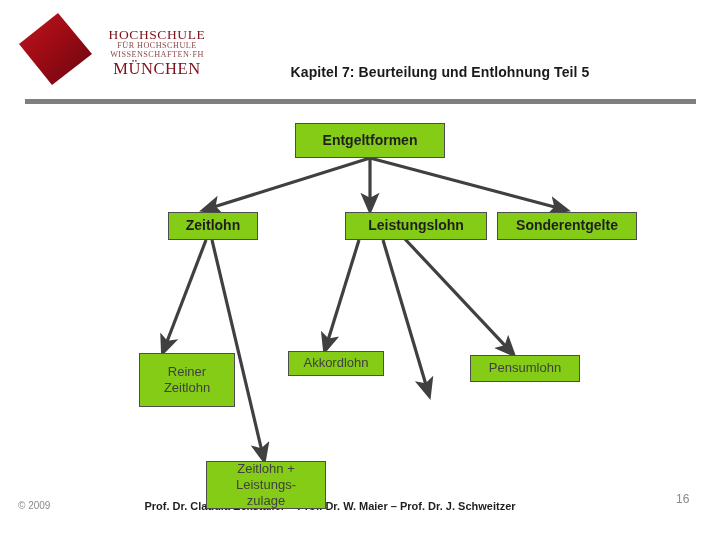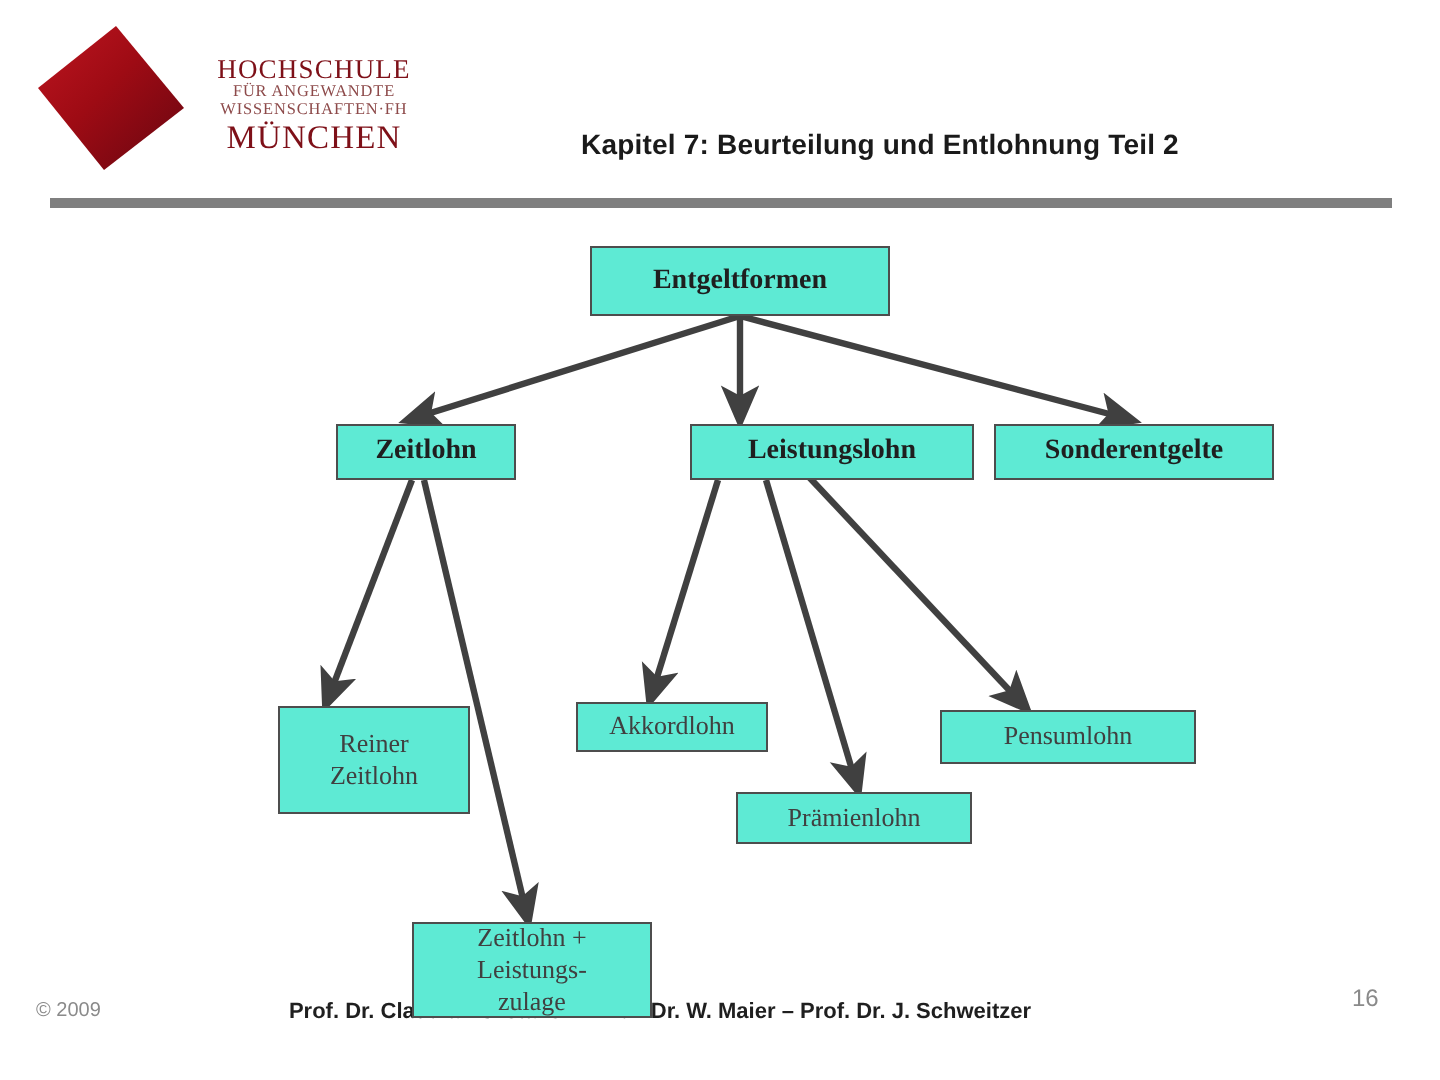--- a/index.html
+++ b/index.html
@@ -30,25 +30,24 @@
   .title-sub{
     position:absolute;left:160px;top:64px;width:560px;text-align:center;
     font-size:14px;font-weight:bold;color:#1a1a1a;letter-spacing:.1px;
   }
   .rule{position:absolute;left:25px;top:99px;width:671px;height:5px;background:#7f7f7f;}
 
   
   #diagram{position:absolute;left:0;top:0;width:720px;height:540px;}
   .node{
     position:absolute;box-sizing:border-box;
-    border:1px solid #4d4d4d;background:#5eead4;
+    border:1px solid #4d4d4d;background:#84cc16;
     display:flex;align-items:center;justify-content:center;
     text-align:center;color:#404040;font-size:13px;line-height:1.25;
     z-index:5;
-    font-family:Liberation Serif, serif;
   }
   .node.strong{color:#1f1f1f;font-weight:bold;font-size:14px;}
   svg.links{position:absolute;left:0;top:0;width:720px;height:540px;z-index:2;}
 
   
   .foot-copy{position:absolute;left:18px;top:500px;font-size:10px;color:#8a8a8a;}
   .foot-center{position:absolute;left:0px;top:500px;width:660px;text-align:center;
                font-size:11px;font-weight:bold;color:#1f1f1f;white-space:nowrap;}
   .foot-page{position:absolute;left:676px;top:492px;font-size:12px;color:#8a8a8a;}
 </style>
@@ -65,27 +64,27 @@
           <stop offset="14%" stop-color="#b4121c"></stop>
           <stop offset="45%" stop-color="#9e0b14"></stop>
           <stop offset="78%" stop-color="#7d0812"></stop>
           <stop offset="100%" stop-color="#e9e9e9"></stop>
         </linearGradient>
       </defs>
       <polygon points="42,3 76,44 36,75 3,34" fill="url(#dg)"></polygon>
     </svg>
     <div class="logo-text">
       <div class="lt1">HOCHSCHULE</div>
-      <div class="lt2">FÜR ANGEWANDTE</div>
+      <div class="lt2">FÜR HOCHSCHULE</div>
       <div class="lt3">WISSENSCHAFTEN·FH</div>
       <div class="lt4">MÜNCHEN</div>
     </div>
   </div>
 
-  <div class="title-sub">Kapitel 7: Beurteilung und Entlohnung Teil 2</div>
+  <div class="title-sub">Kapitel 7: Beurteilung und Entlohnung Teil 5</div>
   <div class="rule"></div>
 
   <div id="diagram">
 
     <svg class="links" viewBox="0 0 720 540">
       <defs>
         <marker id="ah" markerWidth="7" markerHeight="7" refX="5.4" refY="3" orient="auto">
           <path d="M0,0 L7,3 L0,6 L1.6,3 z" fill="#404040"></path>
         </marker>
       </defs>
@@ -112,23 +111,22 @@
 
     <div class="node strong" style="left:299px;top:212px;width:142px;height:28px;margin-left:46px;">Leistungslohn</div>
 
     <div class="node strong" style="left:497px;top:212px;width:140px;height:28px;">Sonderentgelte</div>
 
     <div class="node multiline" style="left:139px;top:353px;width:96px;height:54px;white-space:pre-line;">Reiner
 Zeitlohn</div>
 
     <div class="node" style="left:288px;top:351px;width:96px;height:25px;">Akkordlohn</div>
 
-    <div class="node" style="left:470px;top:355px;width:128px;height:27px;">Pensumlohn</div>
+    <div class="node" style="left:470px;top:355px;width:110px;height:27px;">Pensumlohn</div>
 
-    <div class="node" style="left:368px;top:396px;width:118px;height:26px;">Prämienlohn</div>
 
     <div class="node multiline" style="left:206px;top:461px;width:120px;height:48px;white-space:pre-line;">Zeitlohn +
 Leistungs-
 zulage</div>
   </div>
 
   <div class="foot-copy">© 2009</div>
   <div class="foot-center">Prof. Dr. Claudia Eckstaller – Prof. Dr. W. Maier – Prof. Dr. J. Schweitzer</div>
   <div class="foot-page">16</div>
 

